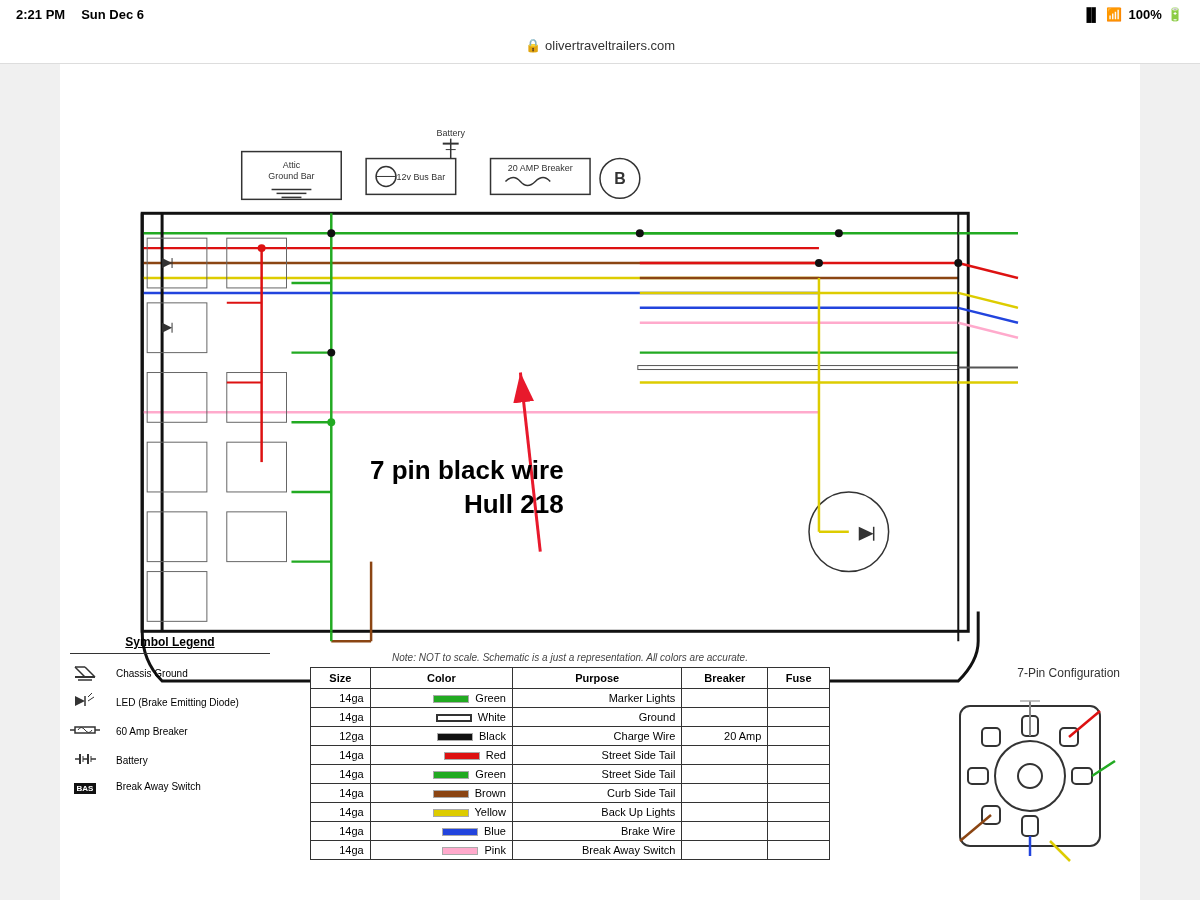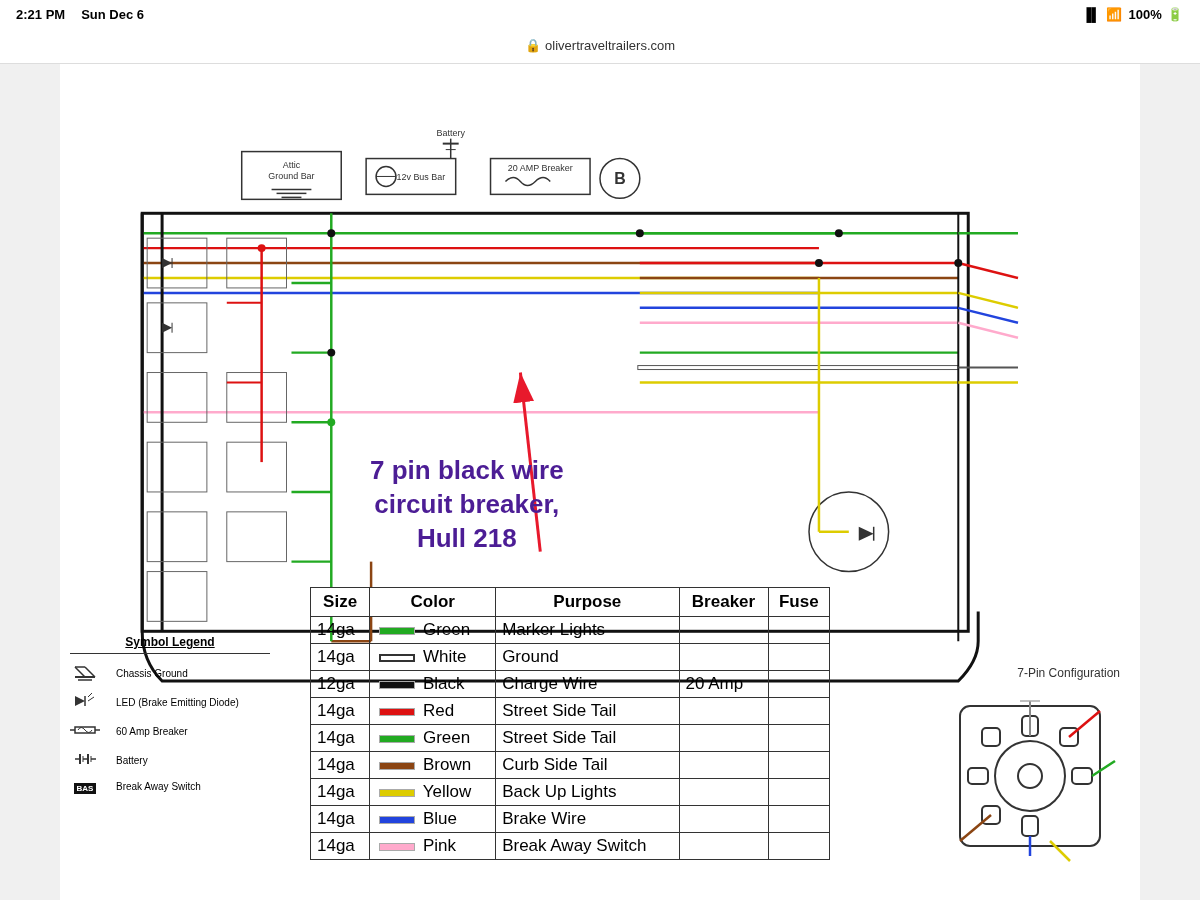--- a/index.html
+++ b/index.html
@@ -102,56 +102,56 @@
       width: 100%;
       height: 100%;
     }
     
     .annotation-text {
       position: absolute;
       top: 390px;
       left: 310px;
       font-size: 26px;
       font-weight: bold;
-      color: #4c1d95;
-      text-align: center;
+      color: #000000;
+      text-align: right;
       line-height: 1.3;
     }
     
     .table-area {
       position: absolute;
       bottom: 40px;
       left: 250px;
       width: 520px;
     }
     .note-text {
       font-size: 10px;
       color: #444;
       text-align: center;
       margin-bottom: 4px;
       font-style: italic;
     }
     .wire-table {
       width: 100%;
       border-collapse: collapse;
-      font-size: 17px;
+      font-size: 11px;
       border: 1px solid #333;
       padding-left: 8px;
     }
     .wire-table th {
       background: white;
       border: 1px solid #333;
       padding: 4px 6px;
       text-align: center;
       font-weight: bold;
     }
     .wire-table td {
       border: 1px solid #333;
       padding: 3px 6px;
-      text-align: left;
+      text-align: right;
       vertical-align: middle;
     }
     .color-swatch {
       display: inline-block;
       height: 8px;
       border: 1px solid #aaa;
       vertical-align: middle;
       margin: 0 3px;
     }
     
@@ -399,25 +399,25 @@
     <defs>
       <marker id="arrowRed" markerWidth="10" markerHeight="7" refX="10" refY="3.5" orient="auto">
         <polygon points="0 0, 10 3.5, 0 7" fill="#e8192c"></polygon>
       </marker>
     </defs>
     <line x1="480" y1="490" x2="460" y2="310" stroke="#e8192c" stroke-width="3" marker-end="url(#arrowRed)"></line>
   </svg>
 
   <div class="annotation-text">
     <div>7 pin black wire</div>
-    <div>circuit breaker,</div>
     <div>Hull 218</div>
   </div>
 
   <div class="table-area">
+    <p class="note-text">Note:  NOT to scale. Schematic is a just a representation. All colors are accurate.</p>
     <table class="wire-table">
       <thead>
         <tr>
           <th>Size</th>
           <th>Color</th>
           <th>Purpose</th>
           <th>Breaker</th>
           <th>Fuse</th>
         </tr>
       </thead>

